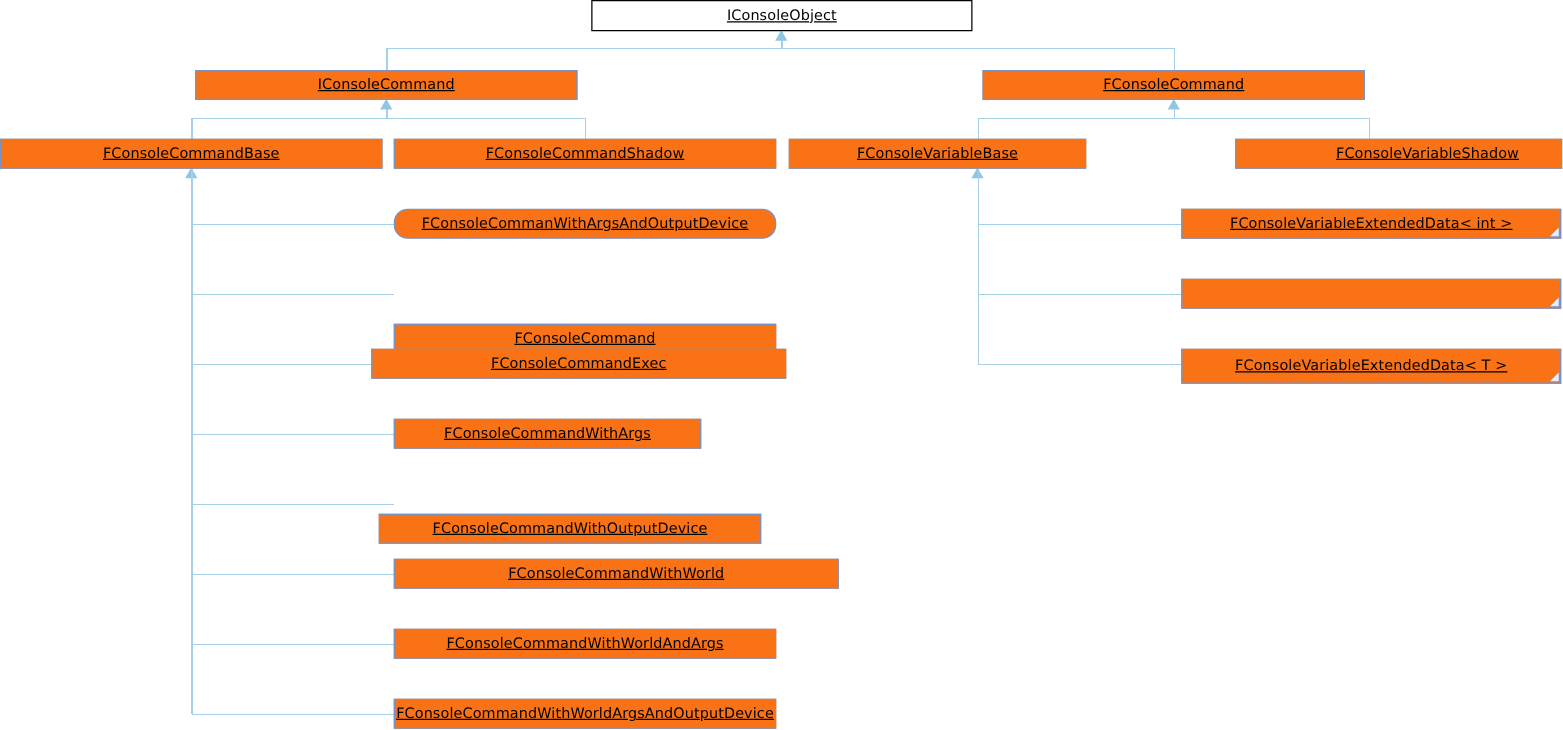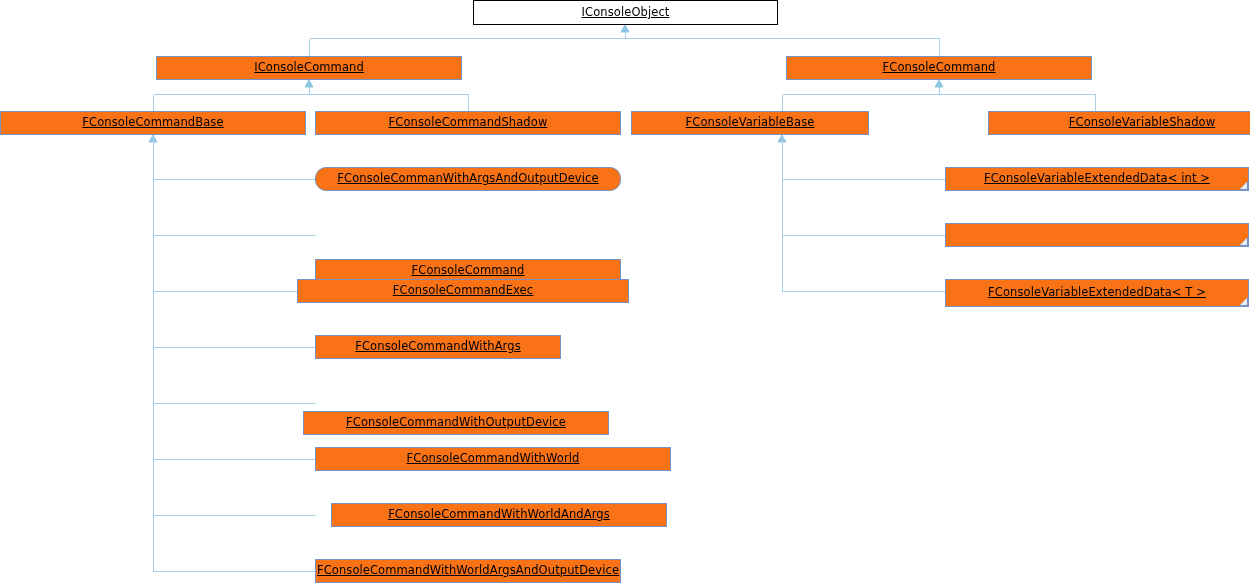--- a/index.html
+++ b/index.html
@@ -156,21 +156,21 @@
       </div>
       <div class="node kind-box" style="left: 315px; top: 335px; width: 246px; height: 24px;">
         <span class="label">FConsoleCommandWithArgs</span>
       </div>
       <div class="node kind-box" style="left: 303px; top: 391px; width: 306px; height: 24px; margin-top: 20px;">
         <span class="label">FConsoleCommandWithOutputDevice</span>
       </div>
       <div class="node kind-box" style="left: 315px; top: 447px; width: 356px; height: 24px;">
         <span class="label">FConsoleCommandWithWorld</span>
       </div>
-      <div class="node kind-box" style="left: 331px; top: 503px; width: 336px; height: 24px;">
+      <div class="node kind-box" style="left: 315px; top: 503px; width: 306px; height: 24px;">
         <span class="label">FConsoleCommandWithWorldAndArgs</span>
       </div>
       <div class="node kind-box" style="left: 315px; top: 559px; width: 306px; height: 24px;">
         <span class="label">FConsoleCommandWithWorldArgsAndOutputDevice</span>
       </div>
       <div class="node kind-template" style="left: 945px; top: 167px; width: 304px; height: 24px;">
         <span class="label">FConsoleVariableExtendedData&lt; int &gt;</span>
         <span class="fold"></span>
       </div>
       <div class="node kind-template" style="left: 945px; top: 223px; width: 304px; height: 24px;">

